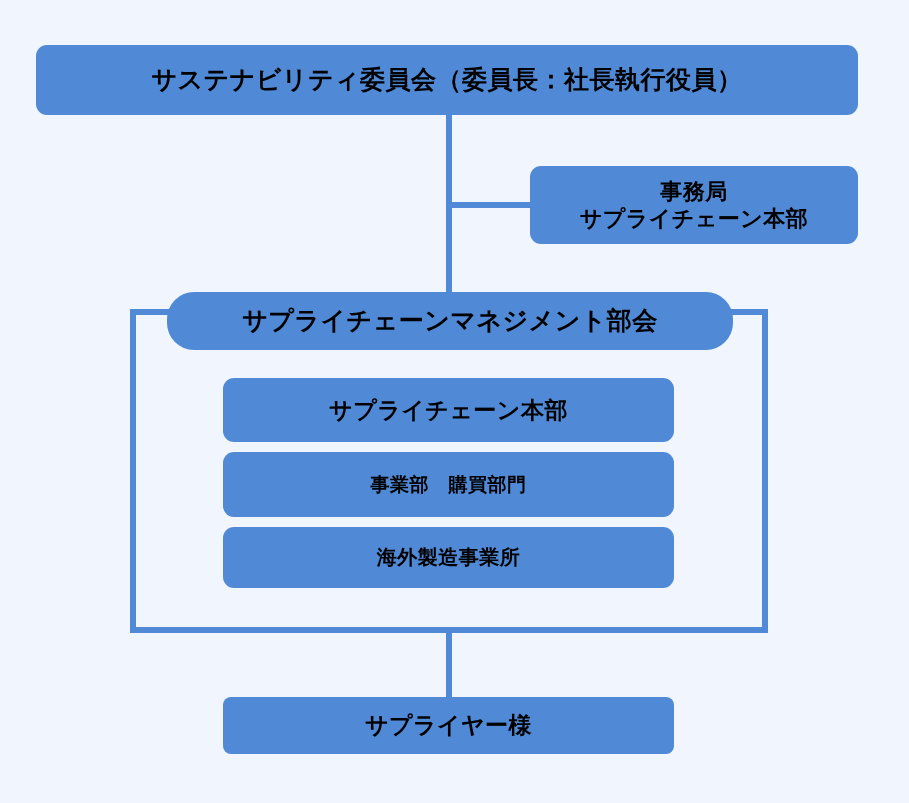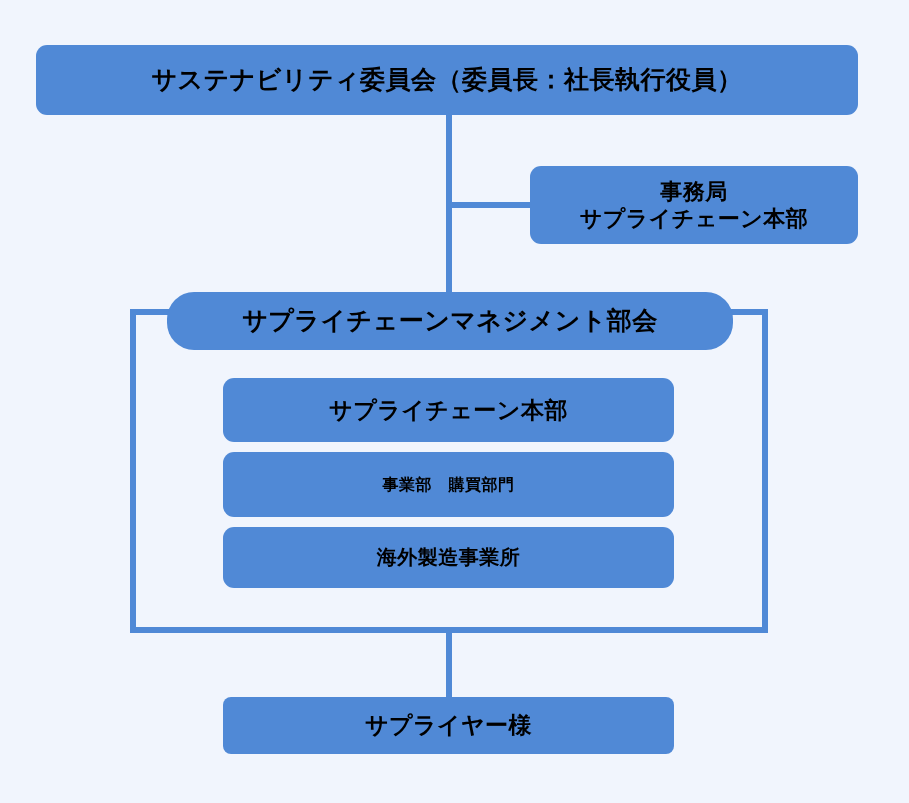--- a/index.html
+++ b/index.html
@@ -50,21 +50,21 @@
     left: 167px; top: 292px; width: 566px; height: 58px;
     font-size: 25px;
     border-radius: 27px;
   }
   #node-hq {
     left: 223px; top: 378px; width: 451px; height: 64px;
     font-size: 23px;
   }
   #node-division {
     left: 223px; top: 452px; width: 451px; height: 65px;
-    font-size: 16px;
+    font-size: 19px;
   }
   #node-overseas {
     left: 223px; top: 527px; width: 451px; height: 61px;
     font-size: 20px;
   }
   #node-supplier {
     left: 223px; top: 697px; width: 451px; height: 57px;
     font-size: 23px;
     border-radius: 8px;
   }

